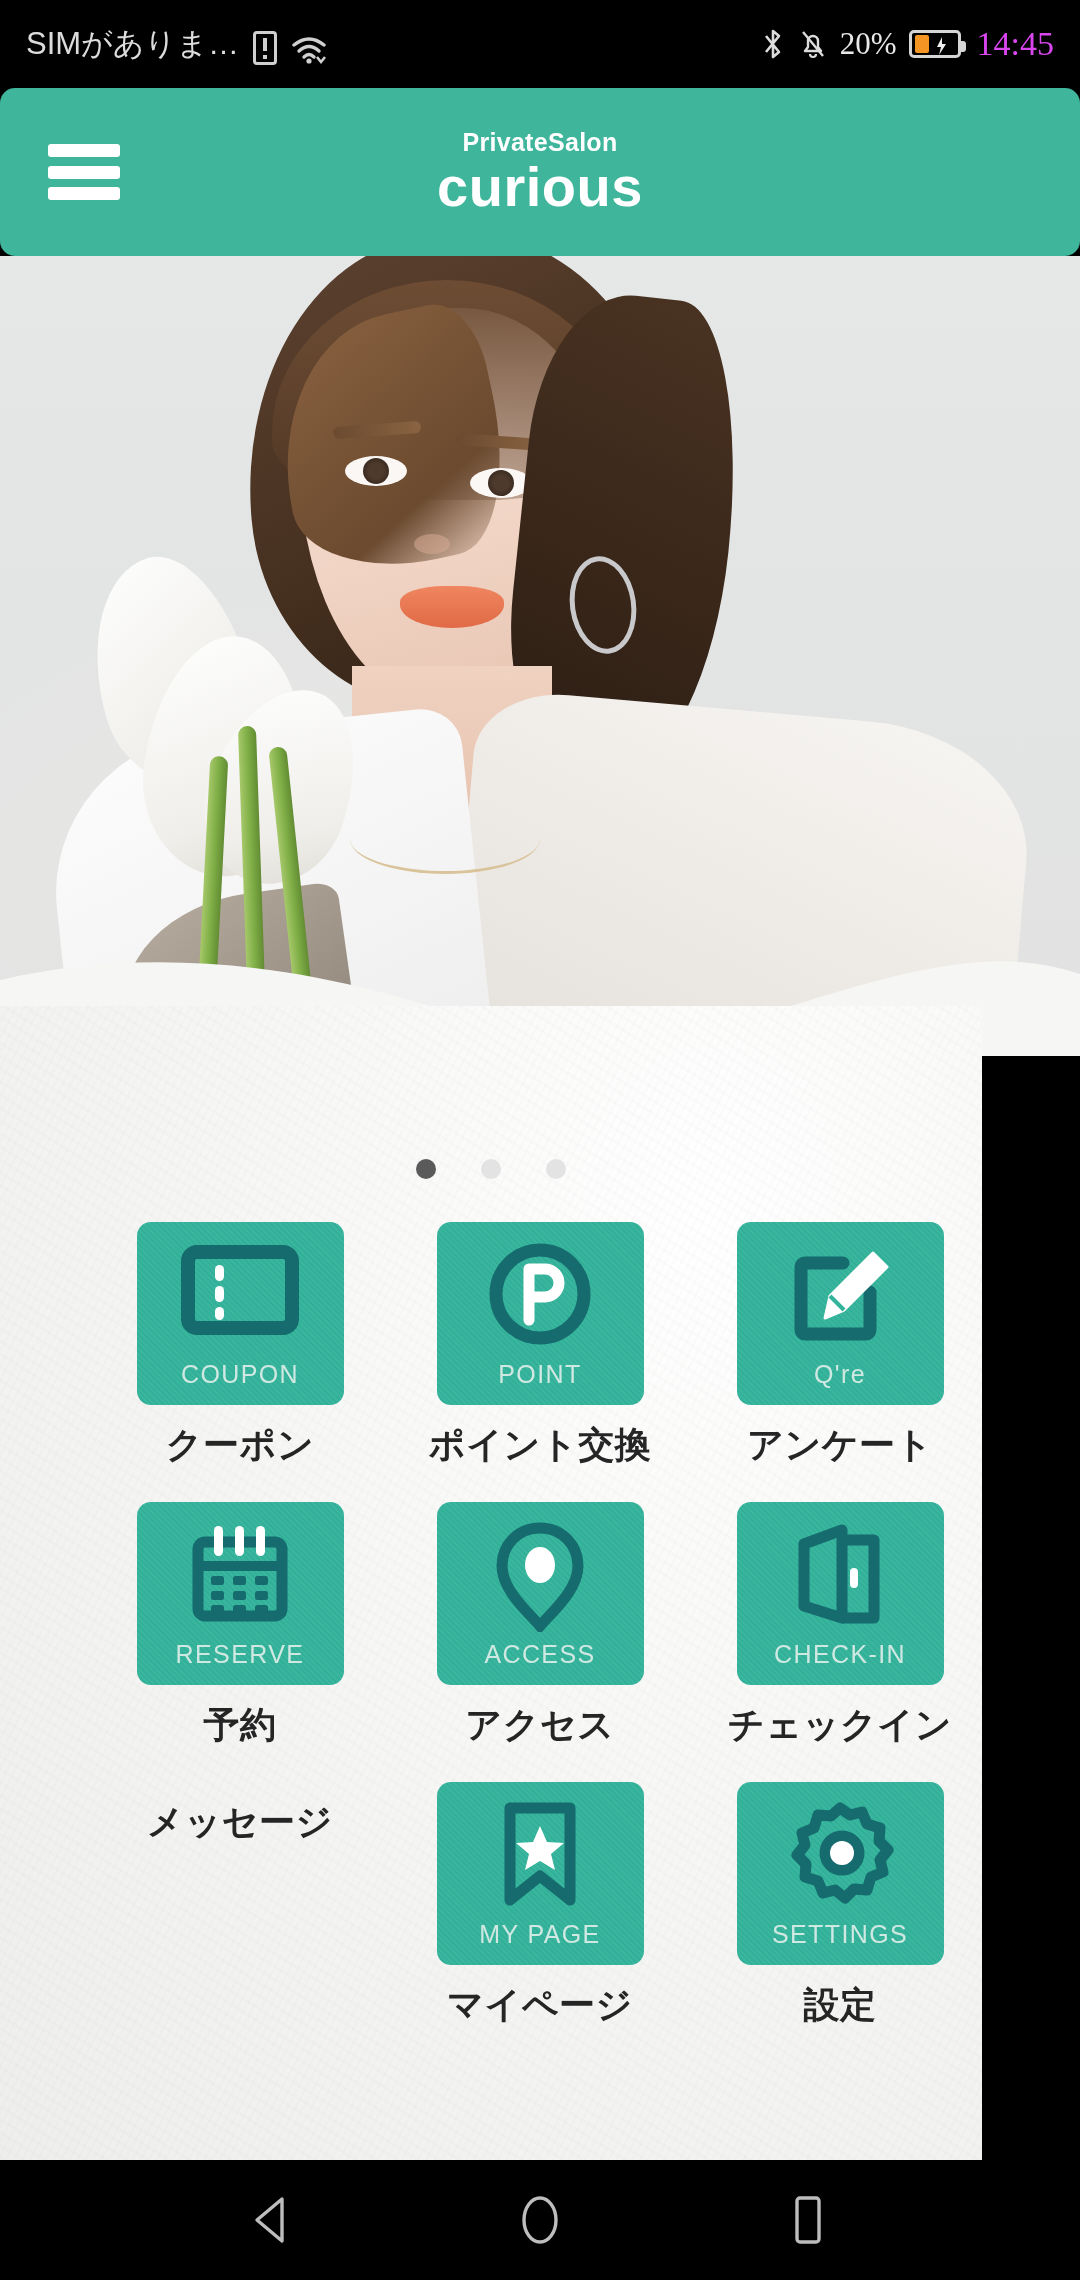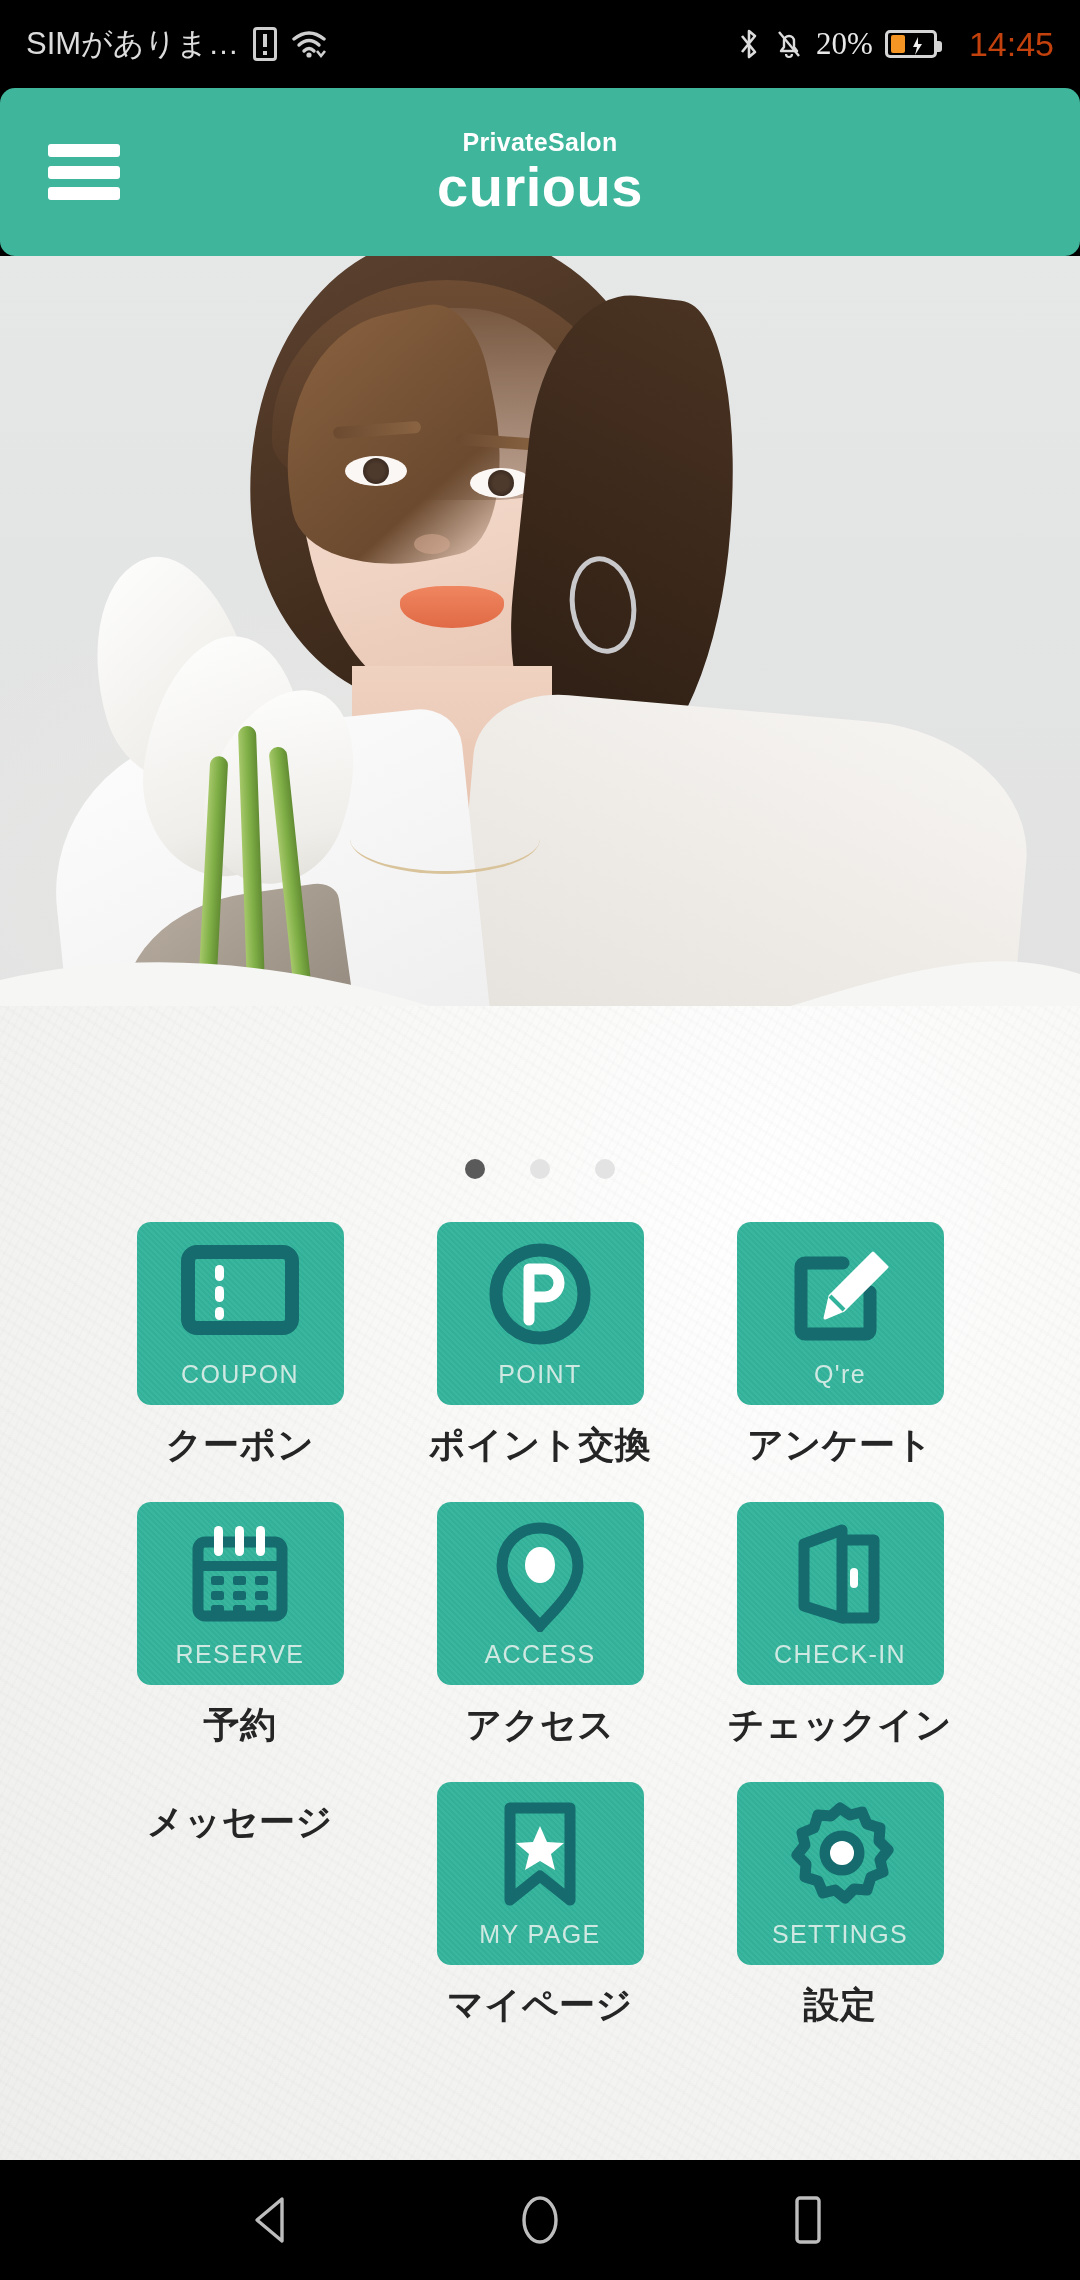--- a/index.html
+++ b/index.html
@@ -11,24 +11,24 @@
   }
   #app { position:relative; width:1080px; height:2280px; }
 
   
   .statusbar{
     position:absolute; top:0; left:0; width:1080px; height:88px;
     background:#000; color:#d8d8d8;
     display:flex; align-items:center; justify-content:space-between;
     padding:0 26px;
   }
-  .sb-left{ display:flex; align-items:center; gap:14px; }
+  .sb-left{ display:flex; align-items:flex-end; gap:14px; }
   .sb-right{ display:flex; align-items:center; gap:12px; }
   .sb-text{ font-size:31px; color:#dcdcdc; letter-spacing:0px; }
-  .sb-time{ font-size:34px; color:#c2410c; margin-left:20px; }
+  .sb-time{ font-size:34px; color:#d946ef; margin-left:4px;font-family:Liberation Serif, serif; }
   .sb-pct{ font-size:31px; color:#e8e8e8;font-family:Liberation Serif, serif; }
   .icon-simcard{ width:24px; height:34px; border:3px solid #cfcfcf; border-radius:4px;
       position:relative; }
   .icon-simcard::before{ content:""; position:absolute; left:7px; top:4px; width:4px; height:13px;
       background:#cfcfcf; }
   .icon-simcard::after{ content:""; position:absolute; left:7px; top:21px; width:4px; height:4px;
       background:#cfcfcf; }
   .icon-wifi{ width:36px; height:30px; position:relative; }
   .icon-bt{ width:26px; height:34px; }
   .icon-bell{ width:30px; height:32px; }
@@ -161,21 +161,21 @@
     position:absolute; left:120px; top:640px; width:230px; height:180px;
     background:linear-gradient(150deg,#b8ada0 0%, #8d8378 100%);
     border-radius:60% 10% 0 0; transform:rotate(-8deg);
   }
 
   
   .hero-wave{ position:absolute; left:0; bottom:-2px; width:1080px; height:170px; }
 
   
   .content{
-    position:absolute; top:1006px; left:0; width:1080px; height:1154px;
+    position:absolute; top:1006px; left:0; width:982px; height:1154px;
     background:
       repeating-linear-gradient(118deg, rgba(0,0,0,0.012) 0 2px, rgba(255,255,255,0) 2px 7px),
       repeating-linear-gradient(32deg, rgba(0,0,0,0.010) 0 3px, rgba(255,255,255,0) 3px 11px),
       radial-gradient(ellipse at 72% 18%, #ffffff 0%, #f4f4f2 60%, #eeeeec 100%);
   }
   .dots{
     position:absolute; top:153px; left:50%; transform:translateX(-50%);
     display:flex; gap:45px; align-items:center;
   }
   .dot{ width:20px; height:20px; border-radius:50%; background:#e3e3e3; }

